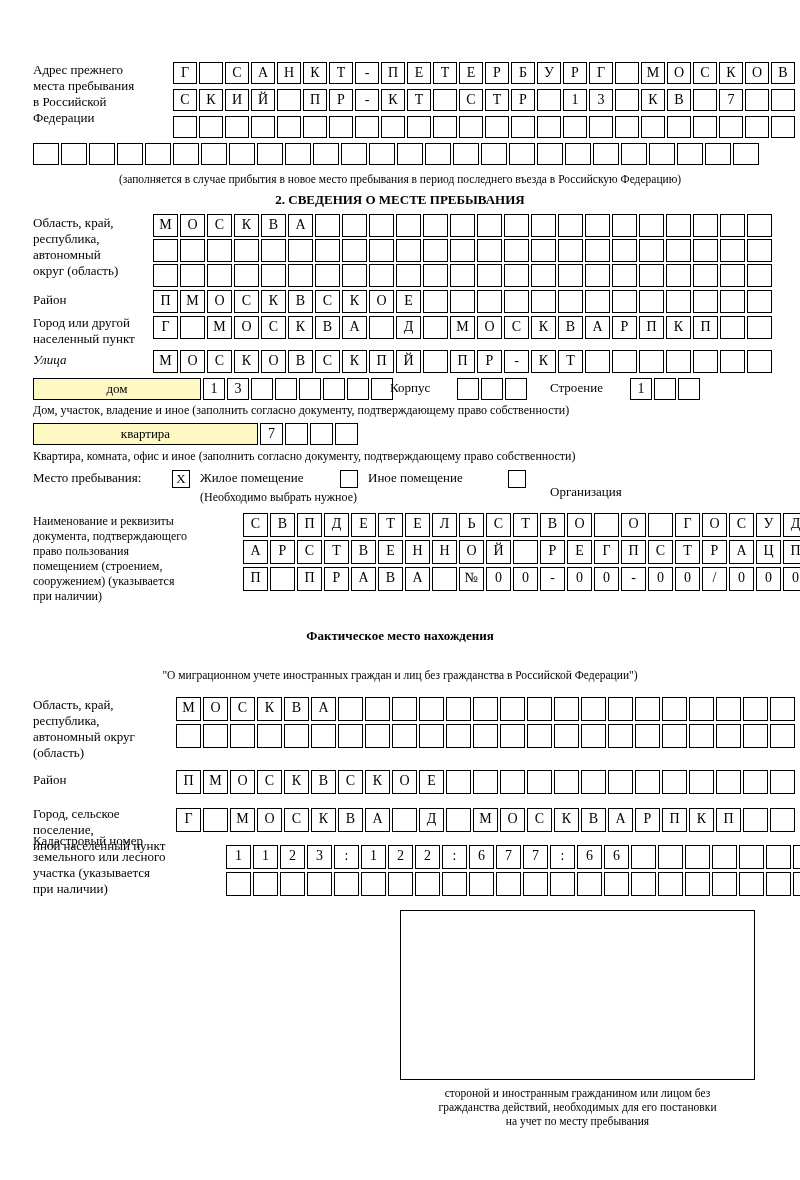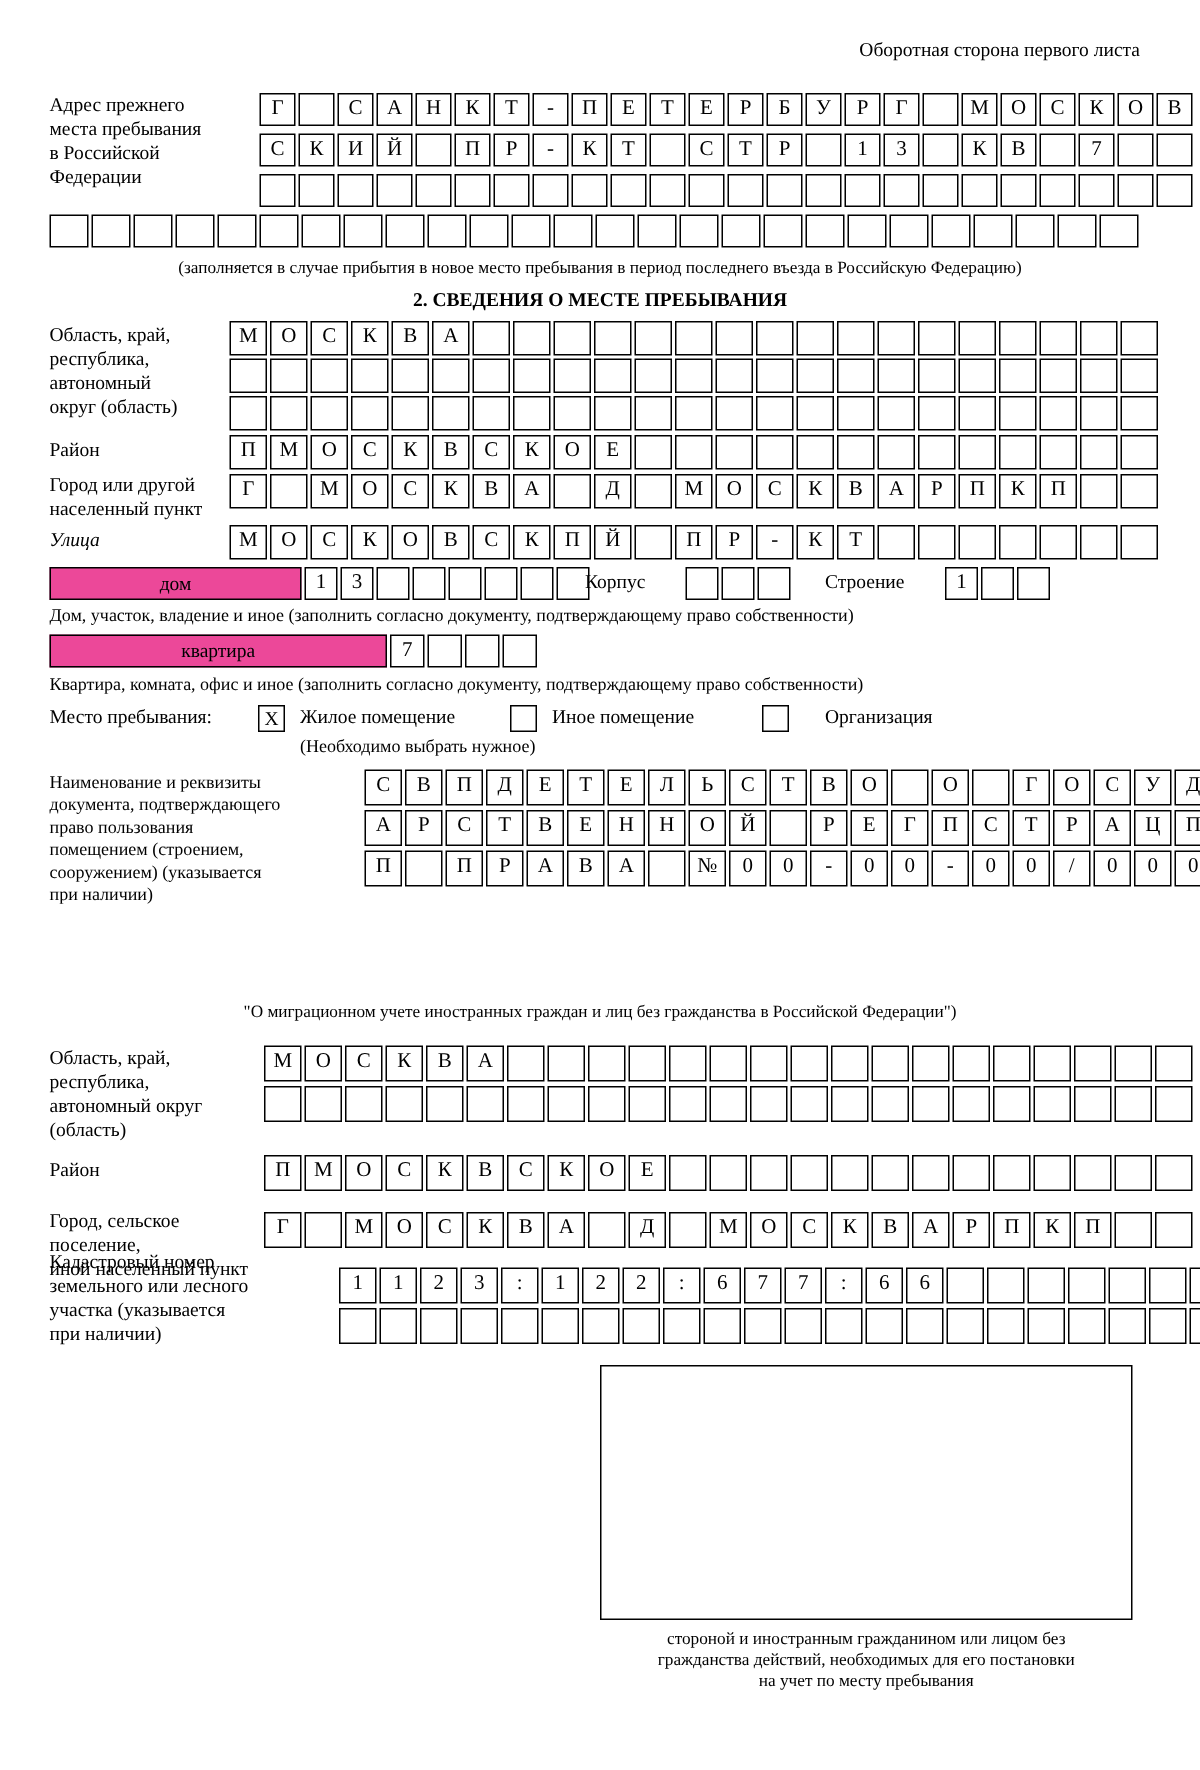--- a/index.html
+++ b/index.html
@@ -49,21 +49,21 @@
     background: #fff;
   }
   .boxwide {
     box-sizing: border-box;
     border: 1px solid #000;
     height: 22px;
     font-size: 13px;
     line-height: 20px;
     text-align: center;
     margin-right: 2px;
-    background: #ec4899;
+    background: #fef9c3;
   }
   .checkbox {
     box-sizing: border-box;
     border: 1px solid #000;
     width: 18px;
     height: 18px;
     display: inline-block;
     text-align: center;
     font-size: 13px;
     line-height: 16px;
@@ -84,21 +84,20 @@
     font-size: 13px;
     font-weight: bold;
     text-align: center;
   }
 </style>
 </head>
 <body>
 
 <div id="page">
 
-  <div class="abs hdr-right" style="left:300px; top:25px; width:460px;">Оборотная сторона первого листа</div>
 
   <div class="abs lbl" style="left:33px; top:62px; width:140px;">
     <div>Адрес прежнего</div>
     <div>места пребывания</div>
     <div>в Российской</div>
     <div>Федерации</div>
   </div>
 
   <div class="abs cellrow" id="prev-row-0" style="left:173px; top:62px;">
       <div class="cell" style="width: 24px;">Г</div>
@@ -412,21 +411,21 @@
     </div>
 
   <div class="abs lbl-sm" style="left:33px; top:449px; width:734px;">Квартира, комната, офис и иное (заполнить согласно документу, подтверждающему право собственности)</div>
 
   <div class="abs lbl" style="left:33px; top:470px;">Место пребывания:</div>
   <div class="abs checkbox" style="left:172px; top:470px;">Х</div>
   <div class="abs lbl" style="left:200px; top:470px;">Жилое помещение</div>
   <div class="abs checkbox" style="left:340px; top:470px;"></div>
   <div class="abs lbl" style="left:368px; top:470px;">Иное помещение</div>
   <div class="abs checkbox" style="left:508px; top:470px;"></div>
-  <div class="abs lbl" style="left:550px; top:470px;text-align:center;">Организация</div>
+  <div class="abs lbl" style="left:550px; top:484px;text-align:center;">Организация</div>
   <div class="abs lbl-sm" style="left:200px; top:490px;">(Необходимо выбрать нужное)</div>
 
   <div class="abs lbl-sm" style="left:33px; top:514px; width:210px;">
     <div>Наименование и реквизиты</div>
     <div>документа, подтверждающего</div>
     <div>право пользования</div>
     <div>помещением (строением,</div>
     <div>сооружением) (указывается</div>
     <div>при наличии)</div>
   </div>
@@ -493,20 +492,21 @@
       <div class="cell" style="width: 25px; height: 24px;">0</div>
       <div class="cell" style="width: 25px; height: 24px;">-</div>
       <div class="cell" style="width: 25px; height: 24px;">0</div>
       <div class="cell" style="width: 25px; height: 24px;">0</div>
       <div class="cell" style="width: 25px; height: 24px;">/</div>
       <div class="cell" style="width: 25px; height: 24px;">0</div>
       <div class="cell" style="width: 25px; height: 24px;">0</div>
       <div class="cell" style="width: 25px; height: 24px;">0</div>
     </div>
 
+  <div class="abs sect-title" style="left:33px; top:628px; width:734px;">Фактическое место нахождения</div>
   <div class="abs note" style="left:33px; top:668px; width:734px;">"О миграционном учете иностранных граждан и лиц без гражданства в Российской Федерации")</div>
 
   <div class="abs lbl" style="left:33px; top:697px; width:145px;">
     <div>Область, край,</div>
     <div>республика,</div>
     <div>автономный округ</div>
     <div>(область)</div>
   </div>
   <div class="abs cellrow" id="al-region-0" style="left:176px; top:697px;">
       <div class="cell" style="width: 25px; height: 24px;">М</div>

